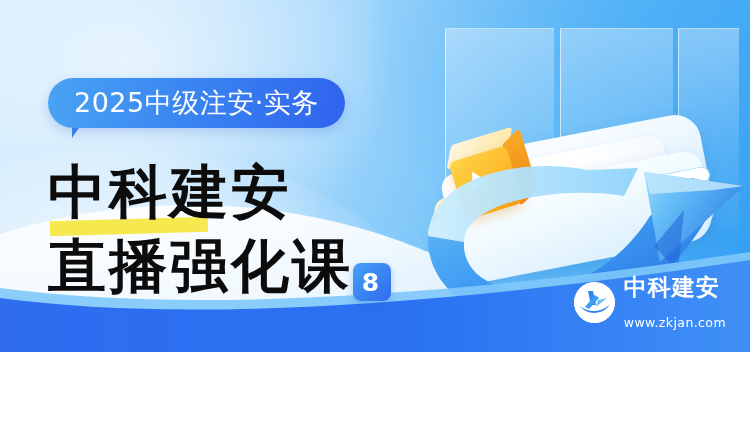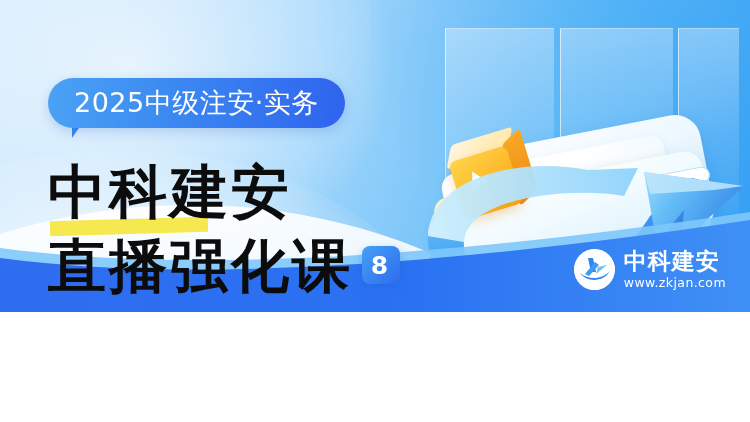--- a/index.html
+++ b/index.html
@@ -7,21 +7,21 @@
     padding: 0;
     background: #ffffff;
   }
   body {
     font-family: "Liberation Sans", "DejaVu Sans", sans-serif;
   }
 
   .poster {
     position: relative;
     width: 750px;
-    height: 312px;
+    height: 352px;
     overflow: hidden;
     background: linear-gradient(110deg, #cfeafd 0%, #bfe2fc 18%, #9fd5fb 42%, #62bbf8 72%, #2c9af2 100%);
   }
 
   
   .bg-glow-topleft {
     position: absolute;
     left: -130px;
     top: -150px;
     width: 520px;
@@ -227,22 +227,21 @@
     font-family: "DejaVu Serif", "Liberation Serif", serif;
     font-weight: 700;
     font-size: 58px;
     line-height: 74px;
     letter-spacing: 3px;
     color: #0c0c0c;
     white-space: nowrap;
   }
   .headline-row2 {
     display: flex;
-    align-items: center;
-    gap: 9px;
+    align-items: flex-end;
   }
   .yellow-underline {
     position: absolute;
     left: 2px;
     top: 64px;
     width: 158px;
     height: 15px;
     background: #f6e84f;
     transform: rotate(-1.6deg);
     z-index: 0;
@@ -293,21 +292,21 @@
     font-size: 23px;
     line-height: 25px;
     letter-spacing: 1px;
   }
   .logo-url {
     color: #ffffff;
     font-family: "DejaVu Sans", "Liberation Sans", sans-serif;
     font-size: 12.5px;
     line-height: 15px;
     letter-spacing: 0.4px;
-    margin-top: 2px;
+    margin-top: 16px;
   }
 </style>
 </head>
 <body>
 
 <div class="poster">
 
   <div class="bg-glow-topleft"></div>
   <div class="bg-band-right"></div>
   <div class="bg-glow-midleft"></div>

